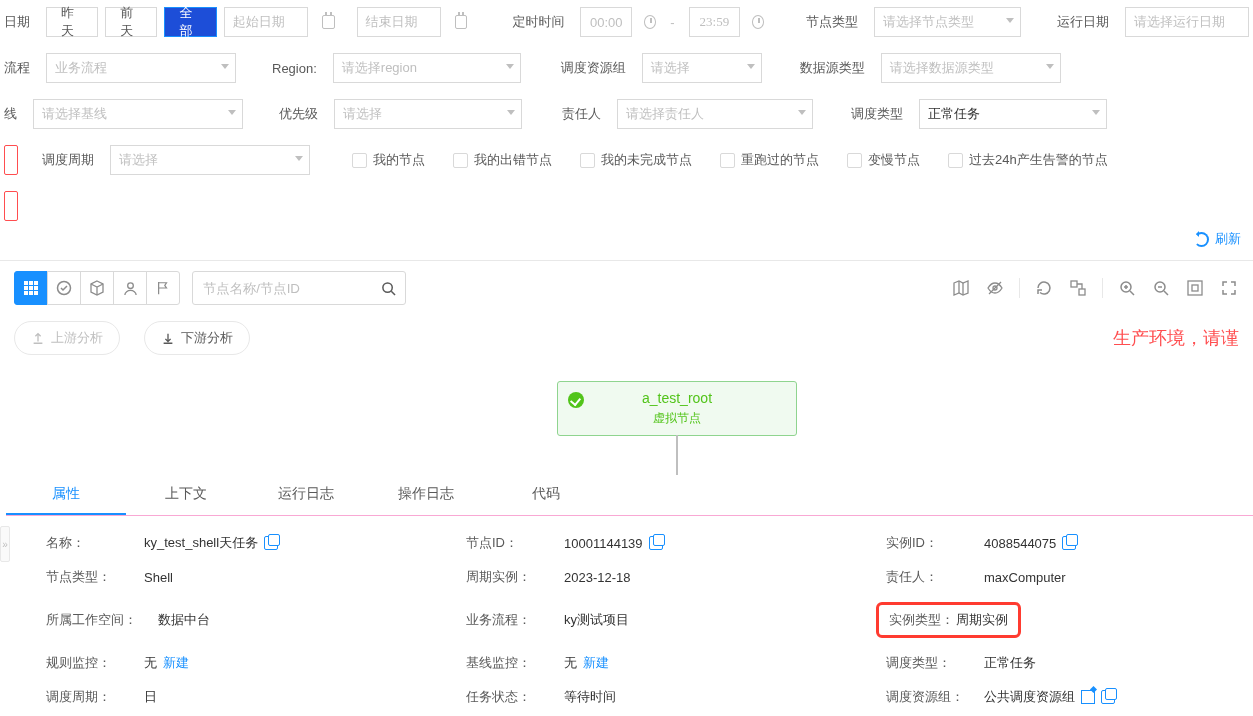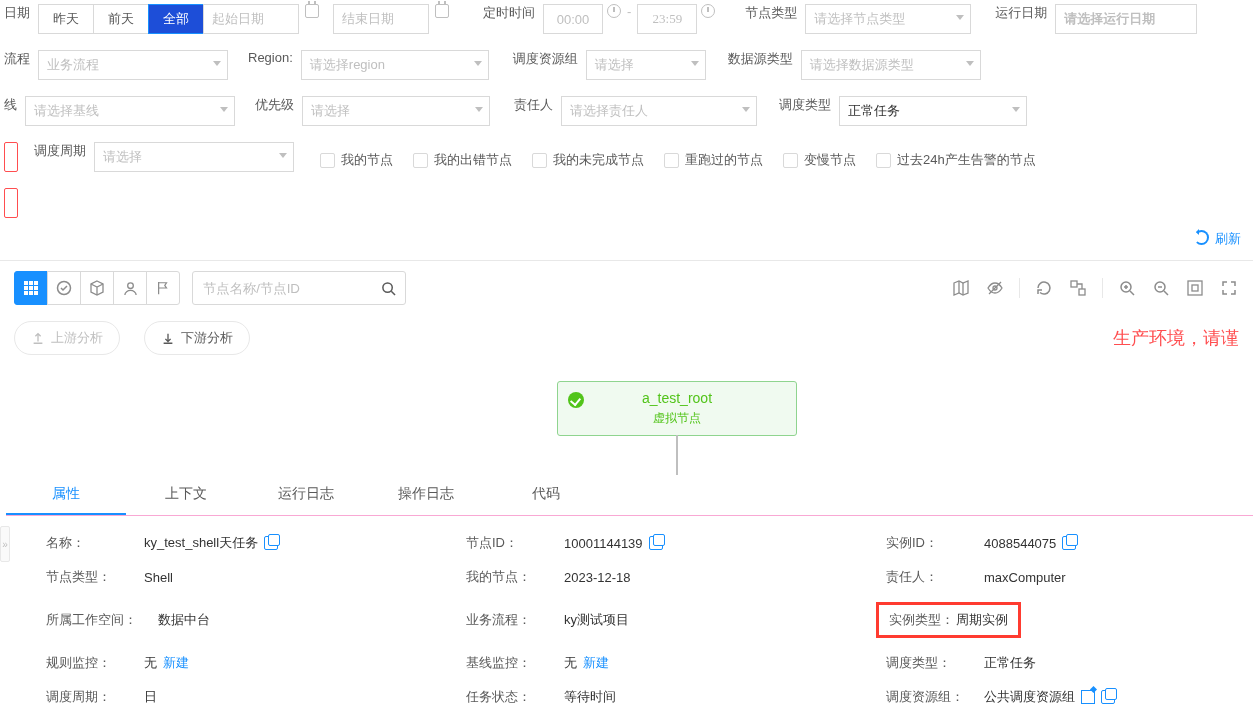--- a/index.html
+++ b/index.html
@@ -1,20 +1,20 @@
 <!DOCTYPE html>
 <html><head>
 <meta charset="utf-8">
 <style>
   * { box-sizing: border-box; margin: 0; padding: 0; }
   body { font-family: "PingFang SC","Microsoft YaHei", Arial, sans-serif; font-size: 13px; color:#333; background:#fff; width:1253px; }
   
   
   .filter-area { padding: 4px 4px 0 4px; }
-  .filter-row { display:flex; flex-wrap:nowrap; min-height: 36px; gap:0; }
+  .filter-row { display:flex; align-items:center; flex-wrap:nowrap; min-height: 36px; gap:8px; }
   .filter-label { color:#595959; margin-right:8px; white-space:nowrap; }
   .btn-tab { display:inline-flex; align-items:center; justify-content:center; height:30px; padding:0 14px; border:1px solid #d9d9d9; background:#fff; color:#595959; cursor:pointer; margin-right:0; margin-left:-1px;}
   .btn-tab.first{ margin-left:0;}
   .btn-tab.active { background:#1d4ed8; border-color:#1890ff; color:#fff; }
   .input, .select { height:30px; border:1px solid #d9d9d9; background:#fff; padding:0 8px; color:#333; display:inline-flex; align-items:center; position:relative;}
   .select { padding-right:22px; }
   .select .placeholder, .input .placeholder { color:#bfbfbf; }
   .chevron { position:absolute; right:6px; top:10px; width:0;height:0;border-left:4px solid transparent;border-right:4px solid transparent;border-top:5px solid #bfbfbf;}
   .datebox { width:96px; }
   .cal-icon { width:14px; height:14px; display:inline-block; border:1.5px solid #bfbfbf; border-radius:2px; position:relative; margin-left:6px;}
@@ -23,21 +23,21 @@
   .timebox { width:60px; text-align:center; justify-content:center; padding:0; }
   .clock-icon { width:14px;height:14px;border:1.5px solid #bfbfbf;border-radius:50%;display:inline-block;margin-left:4px;position:relative;}
   .clock-icon::after{content:"";position:absolute;left:5px;top:2px;width:1.5px;height:5px;background:#bfbfbf;}
   .cell { display:flex; align-items:center; margin-right:20px;}
   .checkbox { width:15px;height:15px;border:1px solid #d9d9d9;border-radius:2px;display:inline-block;margin-right:6px; }
   .chk-label { color:#595959; }
   
   .red-box { width:14px; height:30px; border:1px solid #ff4d4f; border-radius:2px; display:inline-block;}
   
   .refresh-row { display:flex; justify-content:flex-end; align-items:center; padding:6px 12px 8px 0;}
-  .refresh-link { color:#1890ff; cursor:pointer; display:inline-flex; gap:6px;}
+  .refresh-link { color:#1890ff; cursor:pointer; display:inline-flex; align-items:center; gap:6px;}
   .refresh-icon{width:15px;height:15px;border:2px solid #1890ff;border-radius:50%;border-left-color:transparent;display:inline-block;position:relative;}
   .refresh-icon::after{content:"";position:absolute;left:-3px;top:-3px;border:3px solid transparent;border-right-color:#1890ff;}
   
   
   .canvas-panel { border-top:1px solid #e8e8e8; margin-top:4px; padding:10px 14px 0 14px; position:relative;}
   .cp-toolbar { display:flex; align-items:center; }
   .icon-btn-group { display:flex; }
   .icon-btn { width:34px;height:34px;border:1px solid #d9d9d9; display:flex;align-items:center;justify-content:center; margin-left:-1px; background:#fff; color:#8c8c8c; cursor:pointer;}
   .icon-btn.first{margin-left:0;border-top-left-radius:3px;border-bottom-left-radius:3px;}
   .icon-btn.last{border-top-right-radius:3px;border-bottom-right-radius:3px;}
@@ -73,21 +73,21 @@
   .detail-grid{display:grid;grid-template-columns: 420px 420px 1fr; row-gap:16px;}
   .dg-cell{display:flex;align-items:center;}
   .dg-label{color:#595959;min-width:96px;}
   .dg-label-wide{min-width:110px;}
   .dg-val{color:#333;margin-left:2px;}
   .copy-icon{width:14px;height:14px;display:inline-block;border:1.5px solid #1890ff;border-radius:2px;margin-left:6px;position:relative;}
   .copy-icon::after{content:"";position:absolute;left:3px;top:-3px;width:10px;height:10px;border:1.5px solid #1890ff;border-radius:2px;background:#fff;}
   .link{color:#1890ff;cursor:pointer;margin-left:6px;}
   .edit-icon{width:14px;height:14px;display:inline-block;border:1.5px solid #1890ff;position:relative;margin-left:6px;}
   .edit-icon::after{content:"";position:absolute;right:-2px;top:-4px;width:5px;height:5px;background:#1890ff;transform:rotate(45deg);}
-  .dg-hl{border:3px solid #ff3b30;border-radius:0;padding:6px 10px;margin-left:-10px;}
+  .dg-hl{border:3px solid #ff3b30;border-radius:6px;padding:6px 10px;margin-left:-10px;}
 
   svg{display:block;}
 </style>
 </head>
 <body>
 
 <div class="filter-area">
 
   <div class="filter-row">
     <span class="filter-label">日期</span>
@@ -110,21 +110,21 @@
     <div class="input timebox" style="color:#bfbfbf;font-family:Liberation Serif, serif;">23:59</div>
     <span class="clock-icon"></span>
     <span style="width:30px;"></span>
     <span class="filter-label">节点类型</span>
     <div class="select" style="width:166px;">
         <span class="placeholder">请选择节点类型</span>
         <span class="chevron"></span>
       </div>
     <span style="width:24px;"></span>
     <span class="filter-label">运行日期</span>
-    <div class="input" style="width:142px;font-weight:bold;">
+    <div class="input" style="width:142px;">
         <span class="placeholder">请选择运行日期</span>
       </div>
   </div>
 
   <div class="filter-row" style="margin-top:10px;">
     <span class="filter-label">流程</span>
     <div class="select" style="width:190px;">
         <span class="placeholder">业务流程</span>
         <span class="chevron"></span>
       </div>
@@ -379,21 +379,21 @@
           <span class="dg-label">实例ID：</span>
           <span class="dg-val">4088544075</span>
           <span class="copy-icon"></span>
         </div>
 
       <div class="dg-cell">
           <span class="dg-label">节点类型：</span>
           <span class="dg-val">Shell</span>
         </div>
       <div class="dg-cell">
-          <span class="dg-label">我的节点：</span>
+          <span class="dg-label">周期实例：</span>
           <span class="dg-val">2023-12-18</span>
         </div>
       <div class="dg-cell">
           <span class="dg-label">责任人：</span>
           <span class="dg-val">maxComputer</span>
         </div>
 
       <div class="dg-cell">
           <span class="dg-label dg-label-wide">所属工作空间：</span>
           <span class="dg-val">数据中台</span>

